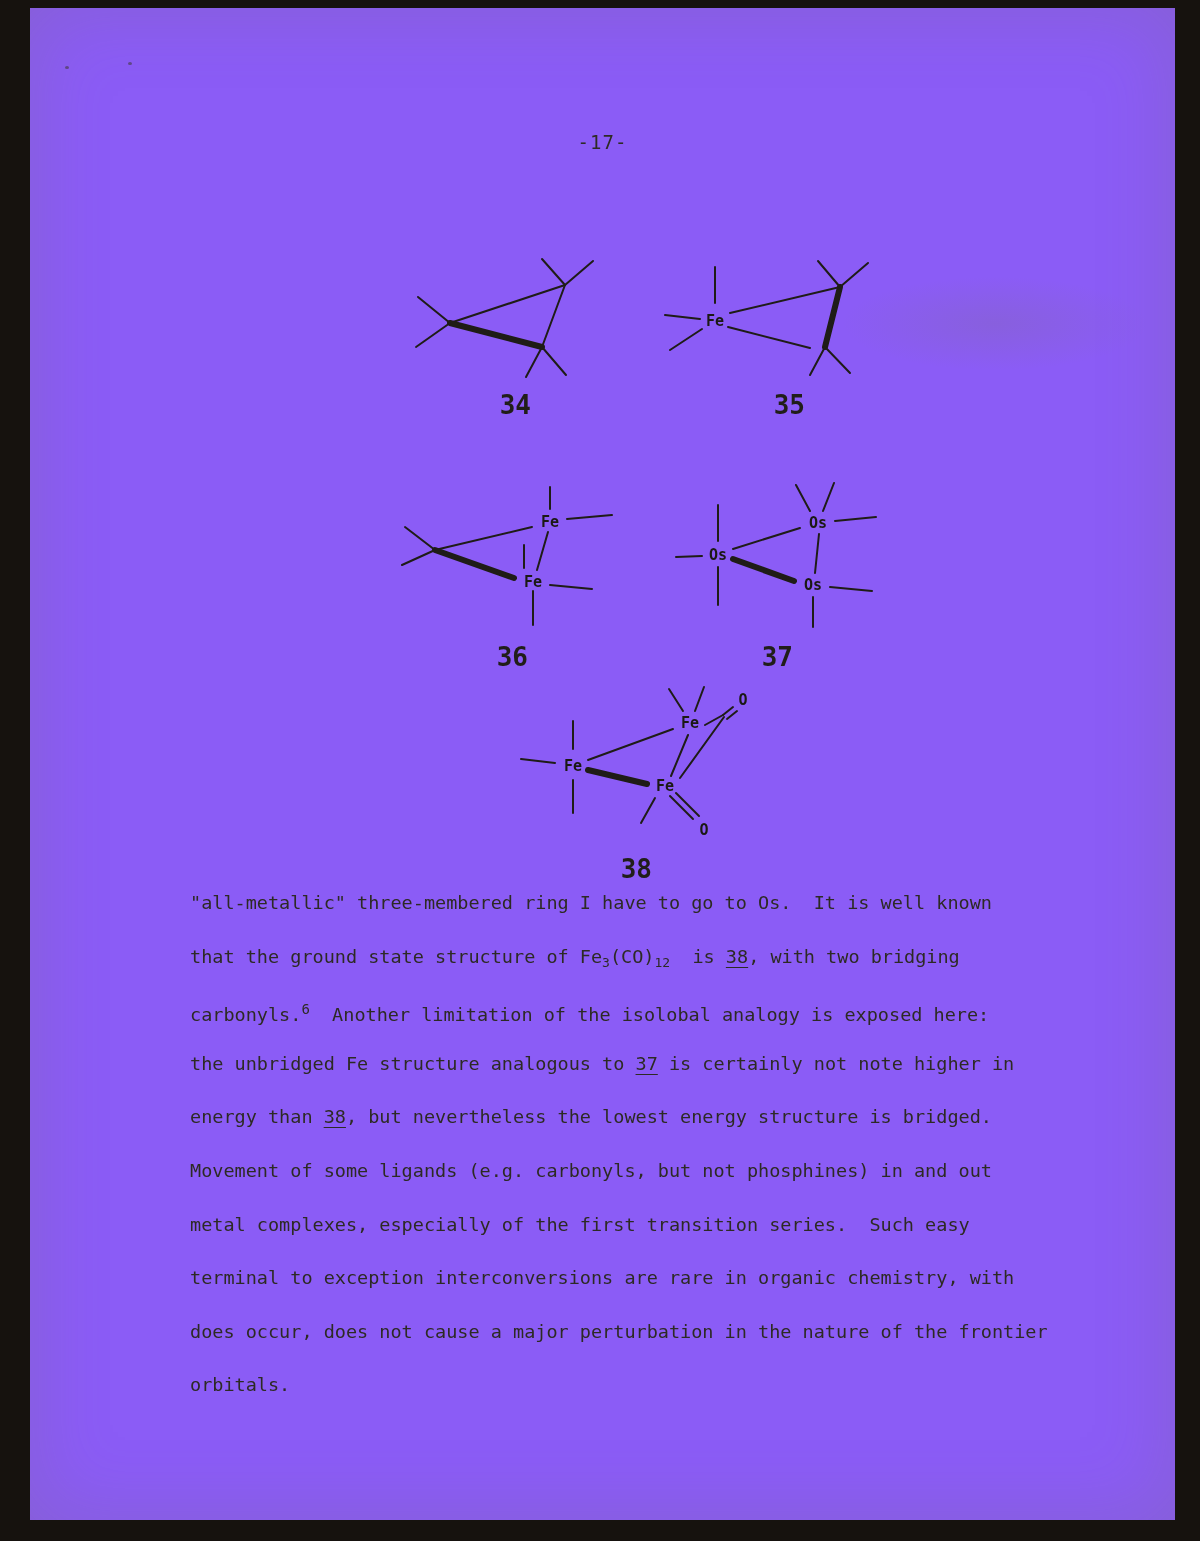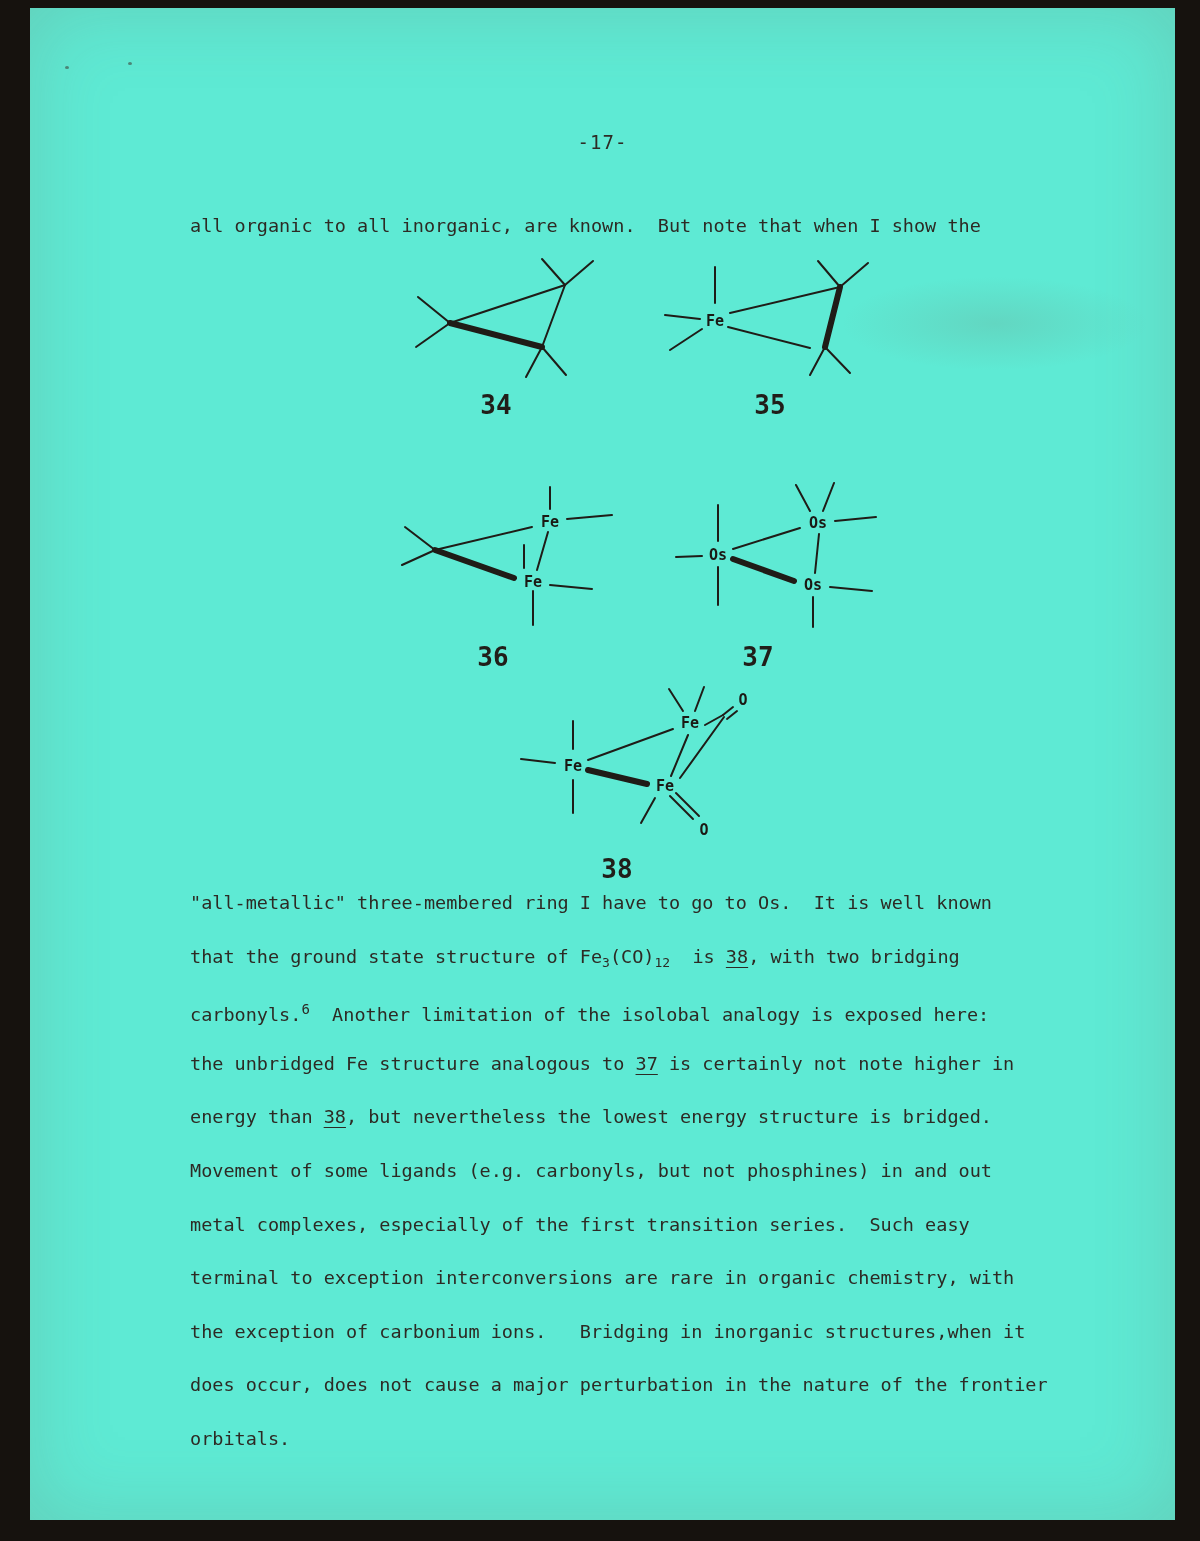--- a/index.html
+++ b/index.html
@@ -6,21 +6,21 @@
   body {
     width:1200px; height:1541px;
     background:#16120e;
     position:relative;
     font-family:"DejaVu Sans Mono", monospace;
     overflow:hidden;
   }
   .page {
     position:absolute; left:30px; top:8px;
     width:1145px; height:1512px;
-    background:#5eead4;
+    background:#8b5cf6;
     box-shadow: inset 0 0 80px rgba(120,110,90,.22);
   }
   .page-number {
     position:absolute; top:123px; left:0; width:100%;
     text-align:center; font-size:19px; letter-spacing:1px;
     color:#2e2b25;
   }
   .intro {
     position:absolute; left:160px; top:207px;
     font-size:18.5px; color:#2d2a24; white-space:pre;
@@ -32,21 +32,21 @@
   #fig37 { left:630px; top:467px; }
   #fig38 { left:475px; top:675px; }
   .fig line { stroke:#1f1c17; stroke-width:2; stroke-linecap:round; }
   .fig line.bold { stroke-width:6; }
   .fig text {
     font-family:"DejaVu Sans Mono", monospace;
     font-weight:bold; font-size:15px; fill:#1b1914;
     text-anchor:middle;
   }
   .fig-label {
-    position:absolute; width:70px; text-align:center;
+    position:absolute; width:70px; text-align:right;
     font-size:26px; font-weight:bold; color:#211e19;
   }
   #lab34 { left:431px; top:382px; }
   #lab35 { left:705px; top:382px; }
   #lab36 { left:428px; top:634px; }
   #lab37 { left:693px; top:634px; }
   #lab38 { left:552px; top:846px; }
   .body-text {
     position:absolute; left:160px; top:868px;
     font-size:18.5px; color:#2d2a24;
@@ -67,21 +67,20 @@
 <body>
 
 <div class="page">
 
   <div class="speck" id="speck1"></div>
   <div class="speck" id="speck2"></div>
   <div class="smudge"></div>
 
   <div class="page-number">-17-</div>
 
-  <div class="intro">all organic to all inorganic, are known.  But note that when I show the</div>
 
   <svg class="fig" id="fig34" width="210" height="130" viewBox="0 0 210 130">
     <g>
       <line x1="40" y1="68" x2="155" y2="30"></line>
       <line x1="155" y1="30" x2="132" y2="92"></line>
       <line class="bold" x1="40" y1="68" x2="132" y2="92"></line>
       <line x1="40" y1="68" x2="8" y2="42"></line>
       <line x1="40" y1="68" x2="6" y2="92"></line>
       <line x1="155" y1="30" x2="132" y2="4"></line>
       <line x1="155" y1="30" x2="183" y2="6"></line>
@@ -175,18 +174,17 @@
 
   <div class="body-text">
     <div class="tline"><span>"all-metallic" three-membered ring I have to go to Os.  It is well known</span></div>
     <div class="tline"><span>that the ground state structure of Fe</span><span class="sub">3</span><span>(CO)</span><span class="sub">12</span><span>  is </span><span class="cnum">38</span><span>, with two bridging</span></div>
     <div class="tline"><span>carbonyls.</span><span class="sup">6</span><span>  Another limitation of the isolobal analogy is exposed here:</span></div>
     <div class="tline"><span>the unbridged Fe structure analogous to </span><span class="cnum">37</span><span> is certainly not note higher in</span></div>
     <div class="tline"><span>energy than </span><span class="cnum">38</span><span>, but nevertheless the lowest energy structure is bridged.</span></div>
     <div class="tline"><span>Movement of some ligands (e.g. carbonyls, but not phosphines) in and out</span></div>
     <div class="tline"><span>metal complexes, especially of the first transition series.  Such easy</span></div>
     <div class="tline"><span>terminal to exception interconversions are rare in organic chemistry, with</span></div>
-    <div class="tline"><span>the exception of carbonium ions.   Bridging in inorganic structures,when it</span></div>
     <div class="tline"><span>does occur, does not cause a major perturbation in the nature of the frontier</span></div>
     <div class="tline"><span>orbitals.</span></div>
   </div>
 
 </div>
 
 </body></html>

